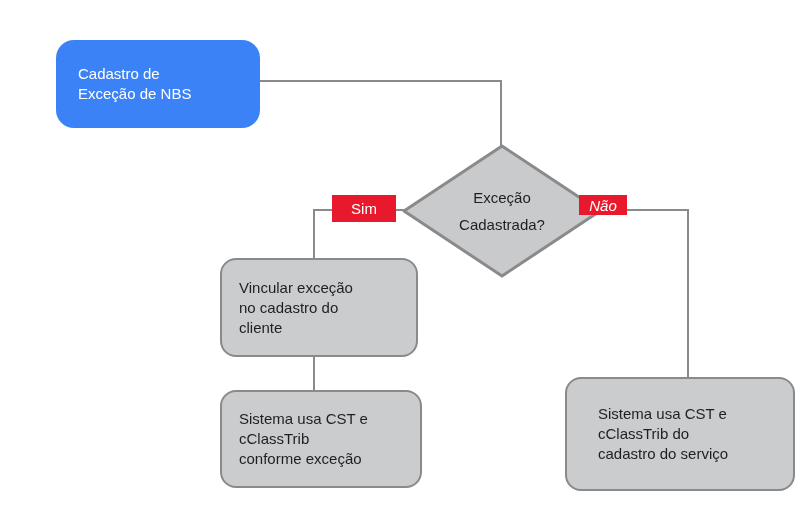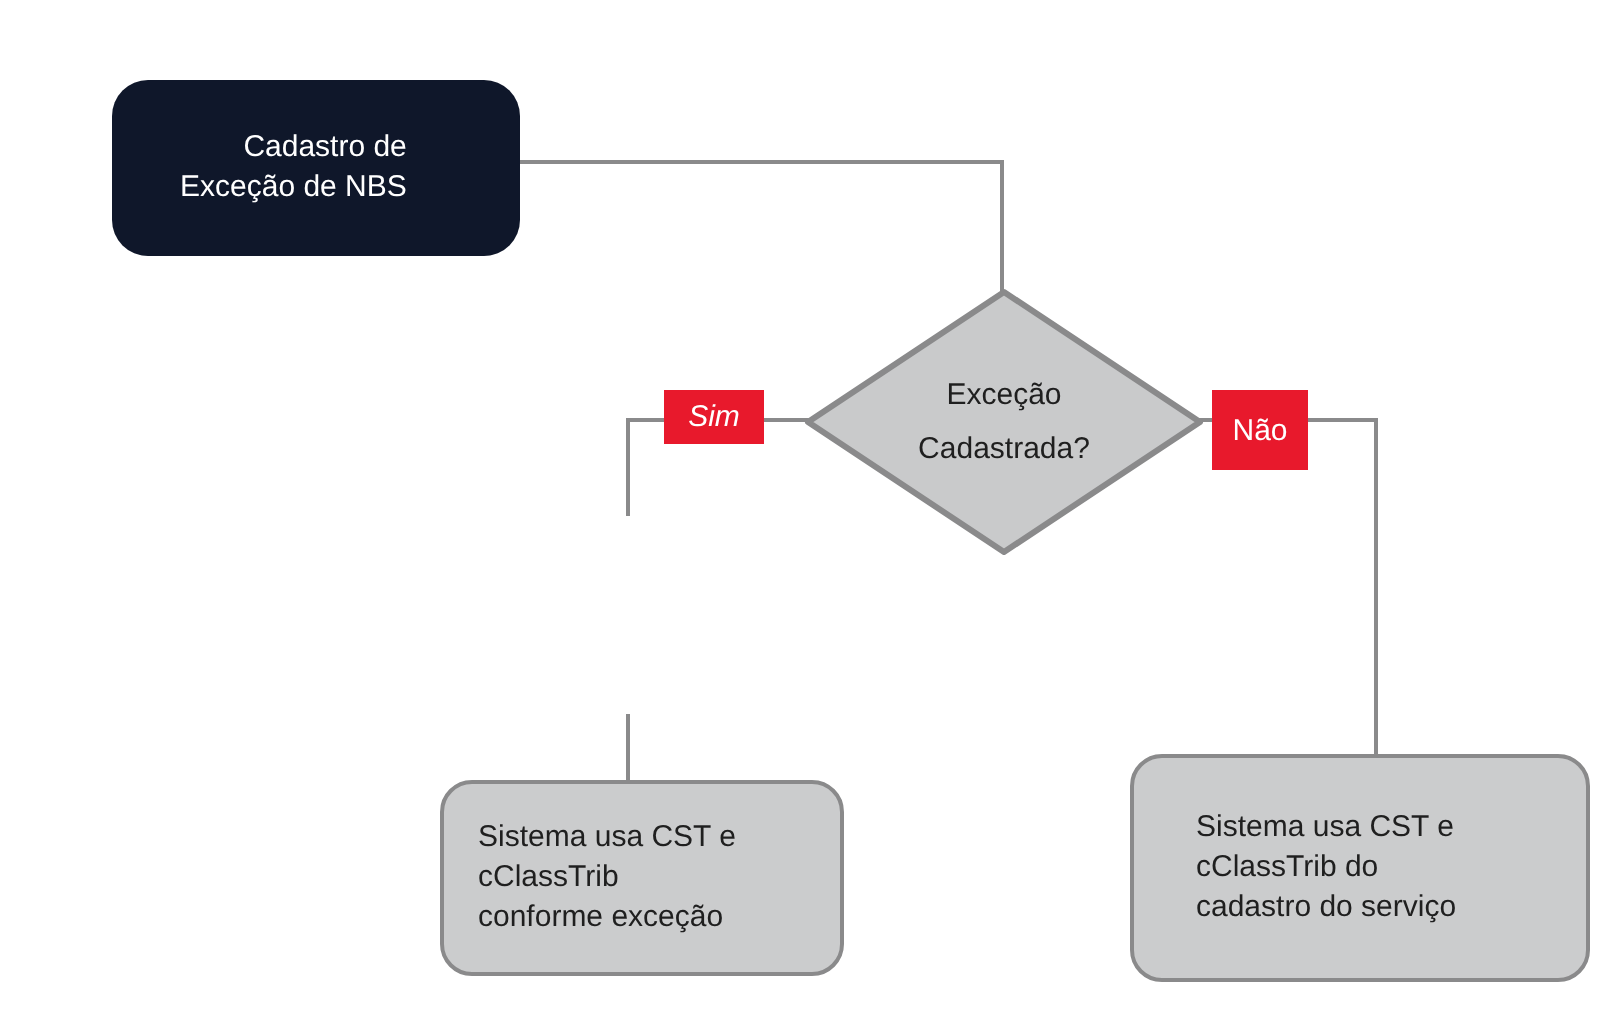--- a/index.html
+++ b/index.html
@@ -1,33 +1,33 @@
 <!DOCTYPE html>
 <html><head>
 <meta charset="utf-8">
 <style>
   html,body{margin:0;padding:0;}
   body{background:#ffffff;font-family:"Liberation Sans","DejaVu Sans",sans-serif;}
   .canvas{position:relative;width:803px;height:509px;background:#ffffff;overflow:hidden;}
   .wires{position:absolute;left:0;top:0;width:803px;height:509px;}
   .node{position:absolute;box-sizing:border-box;display:flex;align-items:center;
         font-size:15px;line-height:20px;color:#1f1f1f;white-space:pre-line;}
-  .node-start{left:56px;top:40px;width:204px;height:88px;background:#0f172a;
-        border-radius:18px;color:#ffffff;padding-left:34px;text-align:right;}
+  .node-start{left:56px;top:40px;width:204px;height:88px;background:#3b82f6;
+        border-radius:18px;color:#ffffff;padding-left:22px;}
   .node-proc{background:#cbcccd;border:2.5px solid #8a8a8b;border-radius:16px;}
   .node-yes1{left:220px;top:258px;width:198px;height:99px;padding-left:17px;}
   .node-yes2{left:220px;top:390px;width:202px;height:98px;padding-left:17px;}
   .node-no1{left:565px;top:377px;width:230px;height:114px;padding-left:31px;}
   .node-decision-text{position:absolute;left:417px;top:186px;width:170px;height:50px;
         display:flex;align-items:center;justify-content:center;text-align:center;
         font-size:15px;line-height:27px;color:#1f1f1f;white-space:pre-line;}
   .edge-label{position:absolute;display:flex;align-items:center;justify-content:center;
         background:#e8192c;color:#ffffff;font-size:15px;}
-  .label-sim{left:332px;top:195px;width:50px;height:27px;font-style:italic;}
-  .label-nao{left:606px;top:195px;width:48px;height:40px;}
+  .label-sim{left:332px;top:195px;width:64px;height:27px;}
+  .label-nao{left:579px;top:195px;width:48px;height:20px;font-style:italic;}
 </style>
 </head>
 <body>
 
 <div class="canvas">
 
   <svg class="wires" viewBox="0 0 803 509" xmlns="http://www.w3.org/2000/svg">
 
     <polyline points="260,81 501,81 501,147" fill="none" stroke="#8a8a8b" stroke-width="2"></polyline>
 
@@ -43,20 +43,23 @@
   <div class="node node-start">Cadastro de
 Exceção de NBS</div>
 
   <div class="node-decision-text">Exceção
 Cadastrada?</div>
 
   <div class="edge-label label-sim">Sim</div>
 
   <div class="edge-label label-nao">Não</div>
 
+  <div class="node node-proc node-yes1">Vincular exceção
+no cadastro do
+cliente</div>
 
   <div class="node node-proc node-yes2">Sistema usa CST e
 cClassTrib
 conforme exceção</div>
 
   <div class="node node-proc node-no1">Sistema usa CST e
 cClassTrib do
 cadastro do serviço</div>
 
 </div>

